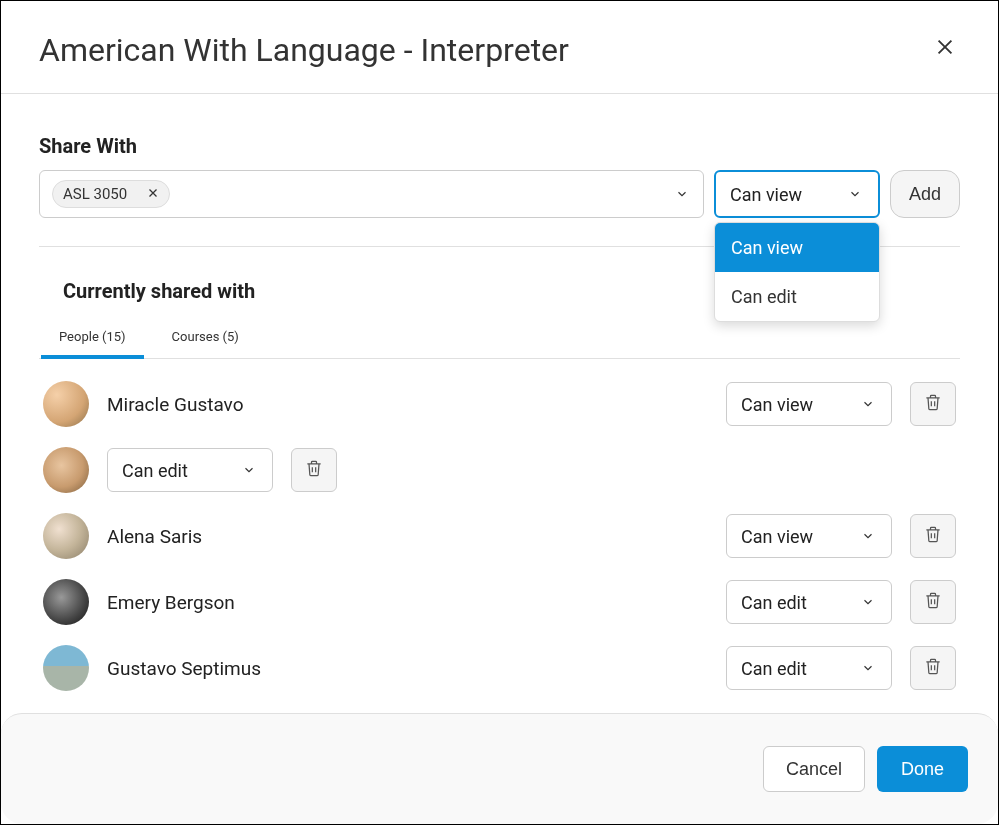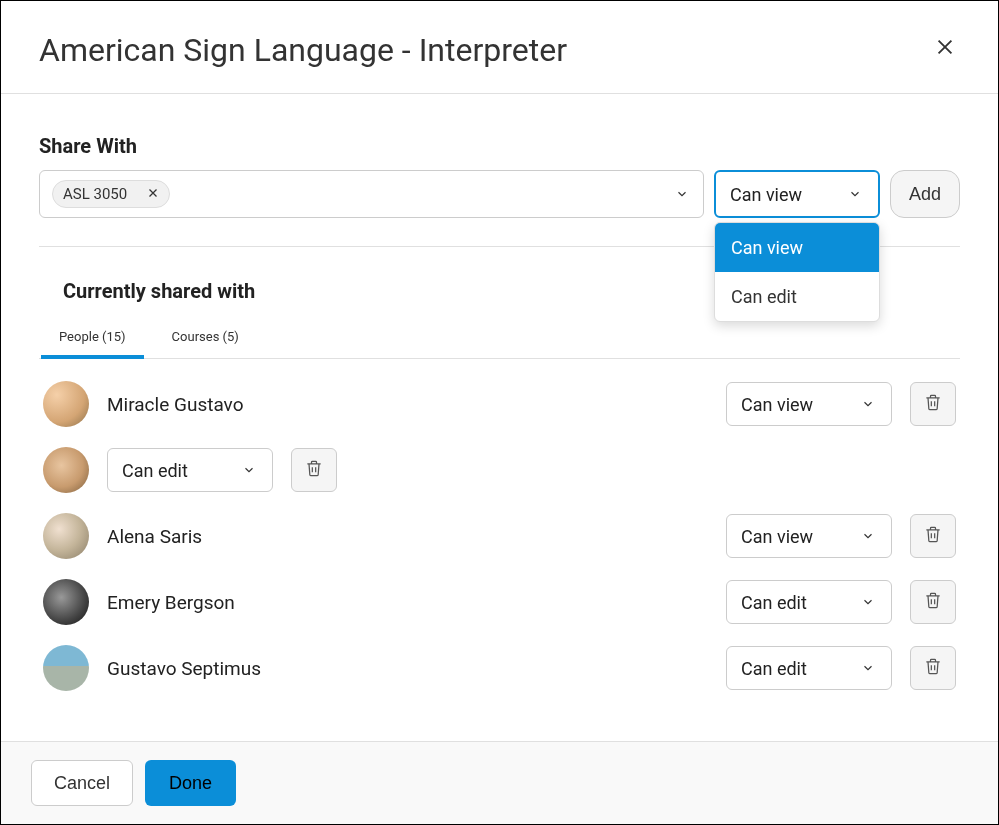--- a/index.html
+++ b/index.html
@@ -209,51 +209,52 @@
       border-radius: 6px;
       display: flex;
       align-items: center;
       justify-content: center;
       cursor: pointer;
     }
     .delete-btn svg { width: 20px; height: 20px; }
     .footer {
       border-top: 1px solid #e0e0e0;
       background: #f9f9f9;
-      padding: 18px 30px;
-      display: flex;
-      justify-content: flex-start;
+      padding: 32px 30px;
+      display: flex;
+      justify-content: flex-end;
       gap: 12px;
+      border-radius: 21px;
     }
     .cancel-btn {
       height: 46px;
       padding: 0 22px;
       border: 1px solid #ccc;
       background: #fff;
       border-radius: 6px;
       font-size: 18px;
       color: #333;
       cursor: pointer;
     }
     .done-btn {
       height: 46px;
       padding: 0 24px;
       border: none;
       background: #0b8ed8;
-      color: #000000;
+      color: #ffffff;
       border-radius: 6px;
       font-size: 18px;
       cursor: pointer;
     }
   </style>
 </head>
 <body>
 
 <div class="header">
-  <h1 class="title">American Sign Language - Interpreter</h1>
+  <h1 class="title">American With Language - Interpreter</h1>
   <div class="close-icon">
     <svg viewBox="0 0 24 24" width="22" height="22" fill="none" stroke="#333" stroke-width="2">
         <path d="M5 5 L19 19 M19 5 L5 19"></path>
       </svg>
   </div>
 </div>
 
 <div class="content">
   <div class="share-label">Share With</div>
 

